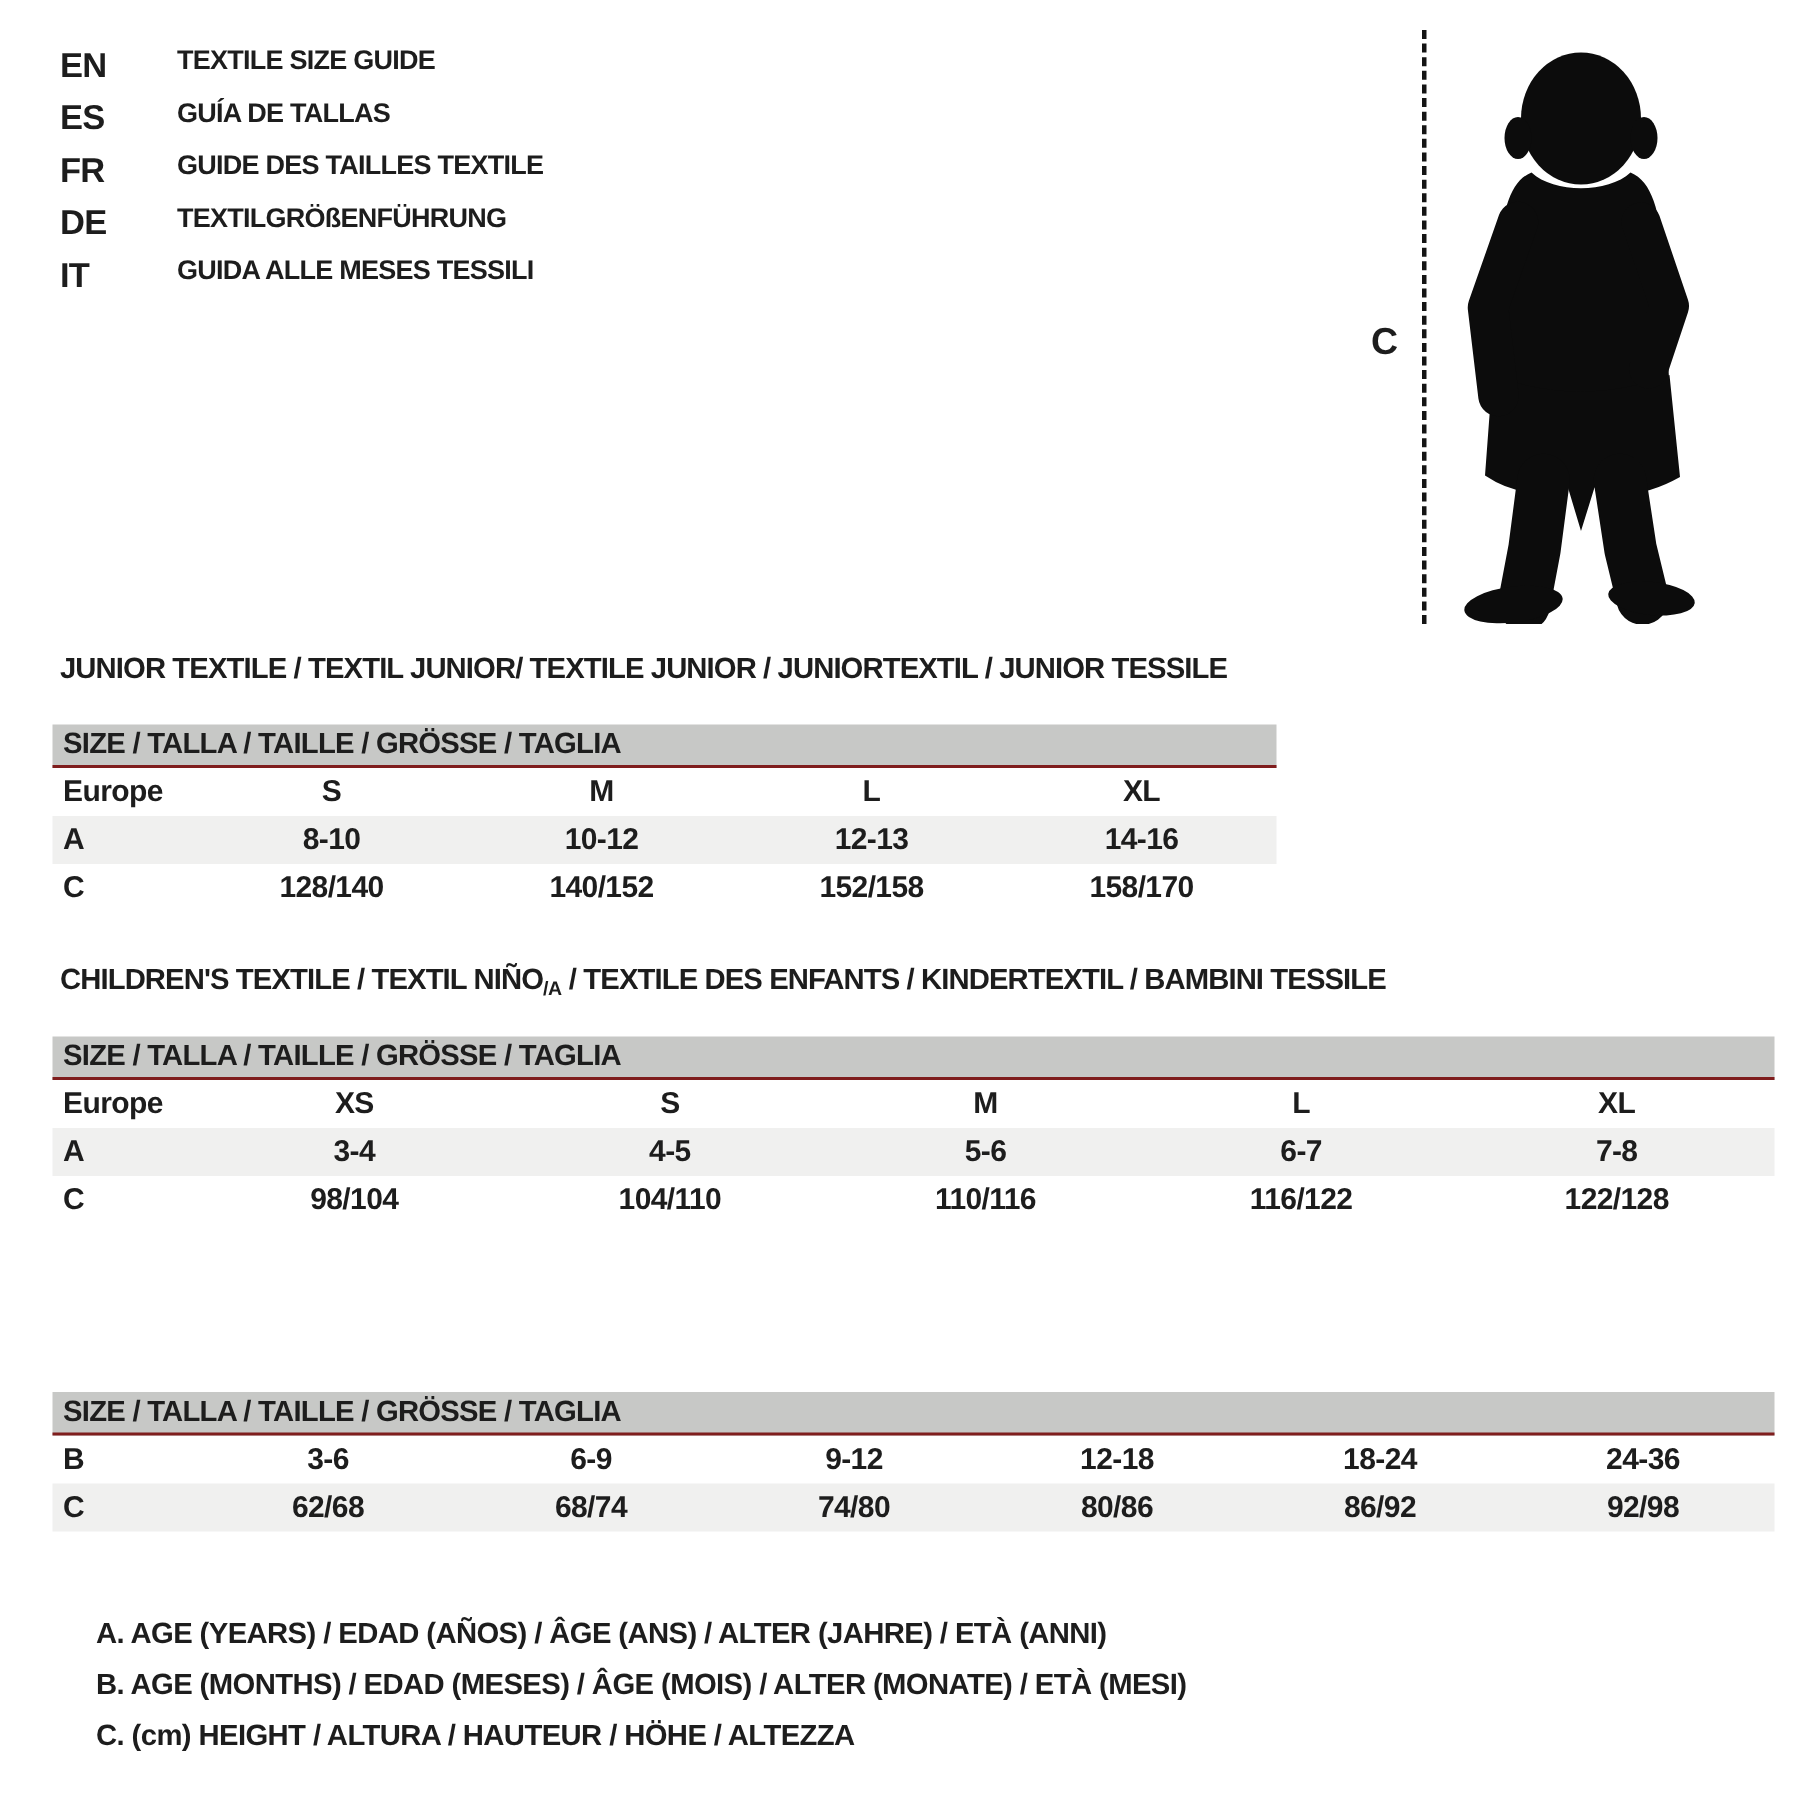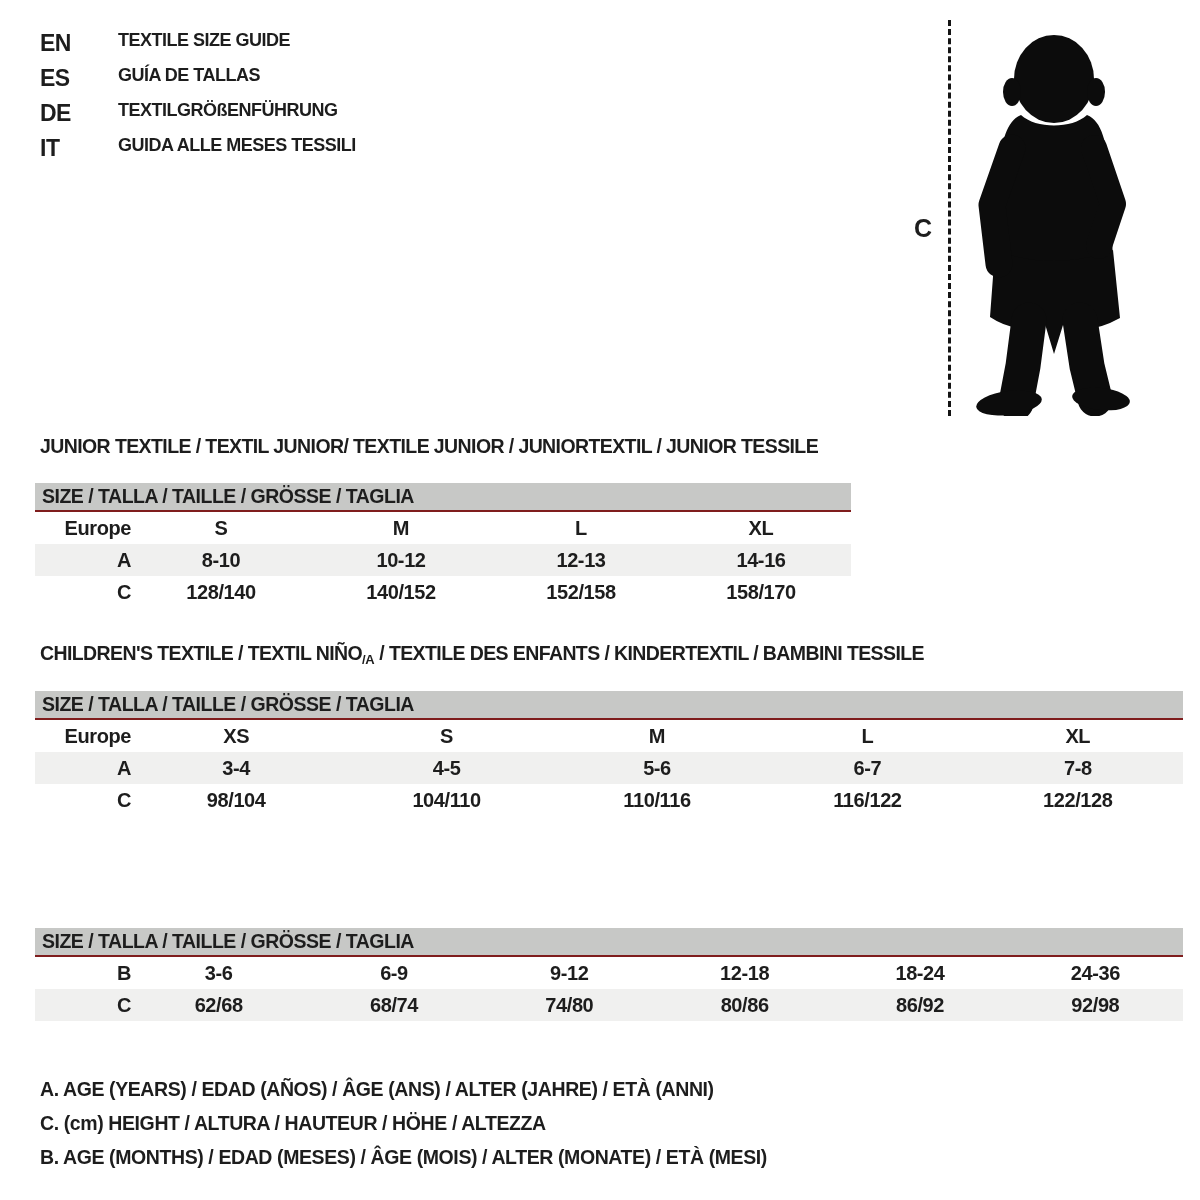--- a/index.html
+++ b/index.html
@@ -36,39 +36,43 @@
     height:29px; background:#c7c8c6; border-bottom:2px solid #7f1d1d;
     display:flex; align-items:center; padding-left:7px; box-sizing:border-box;
     font-size:19.5px; letter-spacing:-0.5px;
   }
   .trow { display:grid; height:32px; align-items:center; font-size:20px; letter-spacing:-0.4px; }
   .tbl-junior .trow { grid-template-columns:96px repeat(4, 1fr); }
   .tbl-children .trow { grid-template-columns:96px repeat(5, 1fr); }
   .tbl-babies .trow { grid-template-columns:96px repeat(6, 1fr); }
   .trow.shaded { background:#f0f0ef; }
   .tcell { text-align:center; }
-  .tlabel { text-align:right; padding-left:7px; }
+  .tlabel { text-align:left; padding-left:7px; }
 
   
   .legend { position:absolute; left:40px; top:1072px; }
-  .legend-line { height:34px; display:flex; align-items:center; font-size:19.5px; letter-spacing:-0.4px; white-space:nowrap; }
+  .legend-line { height:34px; display:flex; align-items:center; font-size:19.5px; letter-spacing:-0.4px; white-space:nowrap;margin-left:24px; }
 </style>
 </head>
 <body>
 
 <div class="page">
 
   <div class="lang-list">
     <div class="lang-row">
       <span class="lang-code">EN</span>
       <span class="lang-title">TEXTILE SIZE GUIDE</span>
     </div>
     <div class="lang-row">
       <span class="lang-code">ES</span>
       <span class="lang-title">GUÍA DE TALLAS</span>
+    </div>
+    <div class="lang-row">
+      <span class="lang-code">FR</span>
+      <span class="lang-title">GUIDE DES TAILLES TEXTILE</span>
     </div>
     <div class="lang-row">
       <span class="lang-code">DE</span>
       <span class="lang-title">TEXTILGRÖßENFÜHRUNG</span>
     </div>
     <div class="lang-row">
       <span class="lang-code">IT</span>
       <span class="lang-title">GUIDA ALLE MESES TESSILI</span>
     </div>
   </div>
@@ -166,17 +170,17 @@
       <span class="tcell">68/74</span>
       <span class="tcell">74/80</span>
       <span class="tcell">80/86</span>
       <span class="tcell">86/92</span>
       <span class="tcell">92/98</span>
     </div>
   </div>
 
   <div class="legend">
     <div class="legend-line">A. AGE (YEARS) / EDAD (AÑOS) / ÂGE (ANS) / ALTER (JAHRE) / ETÀ (ANNI)</div>
+    <div class="legend-line">B. AGE (MONTHS) / EDAD (MESES) / ÂGE (MOIS) / ALTER (MONATE) / ETÀ (MESI)</div>
     <div class="legend-line">C. (cm) HEIGHT / ALTURA / HAUTEUR / HÖHE / ALTEZZA</div>
-    <div class="legend-line">B. AGE (MONTHS) / EDAD (MESES) / ÂGE (MOIS) / ALTER (MONATE) / ETÀ (MESI)</div>
   </div>
 
 </div>
 
 </body></html>

